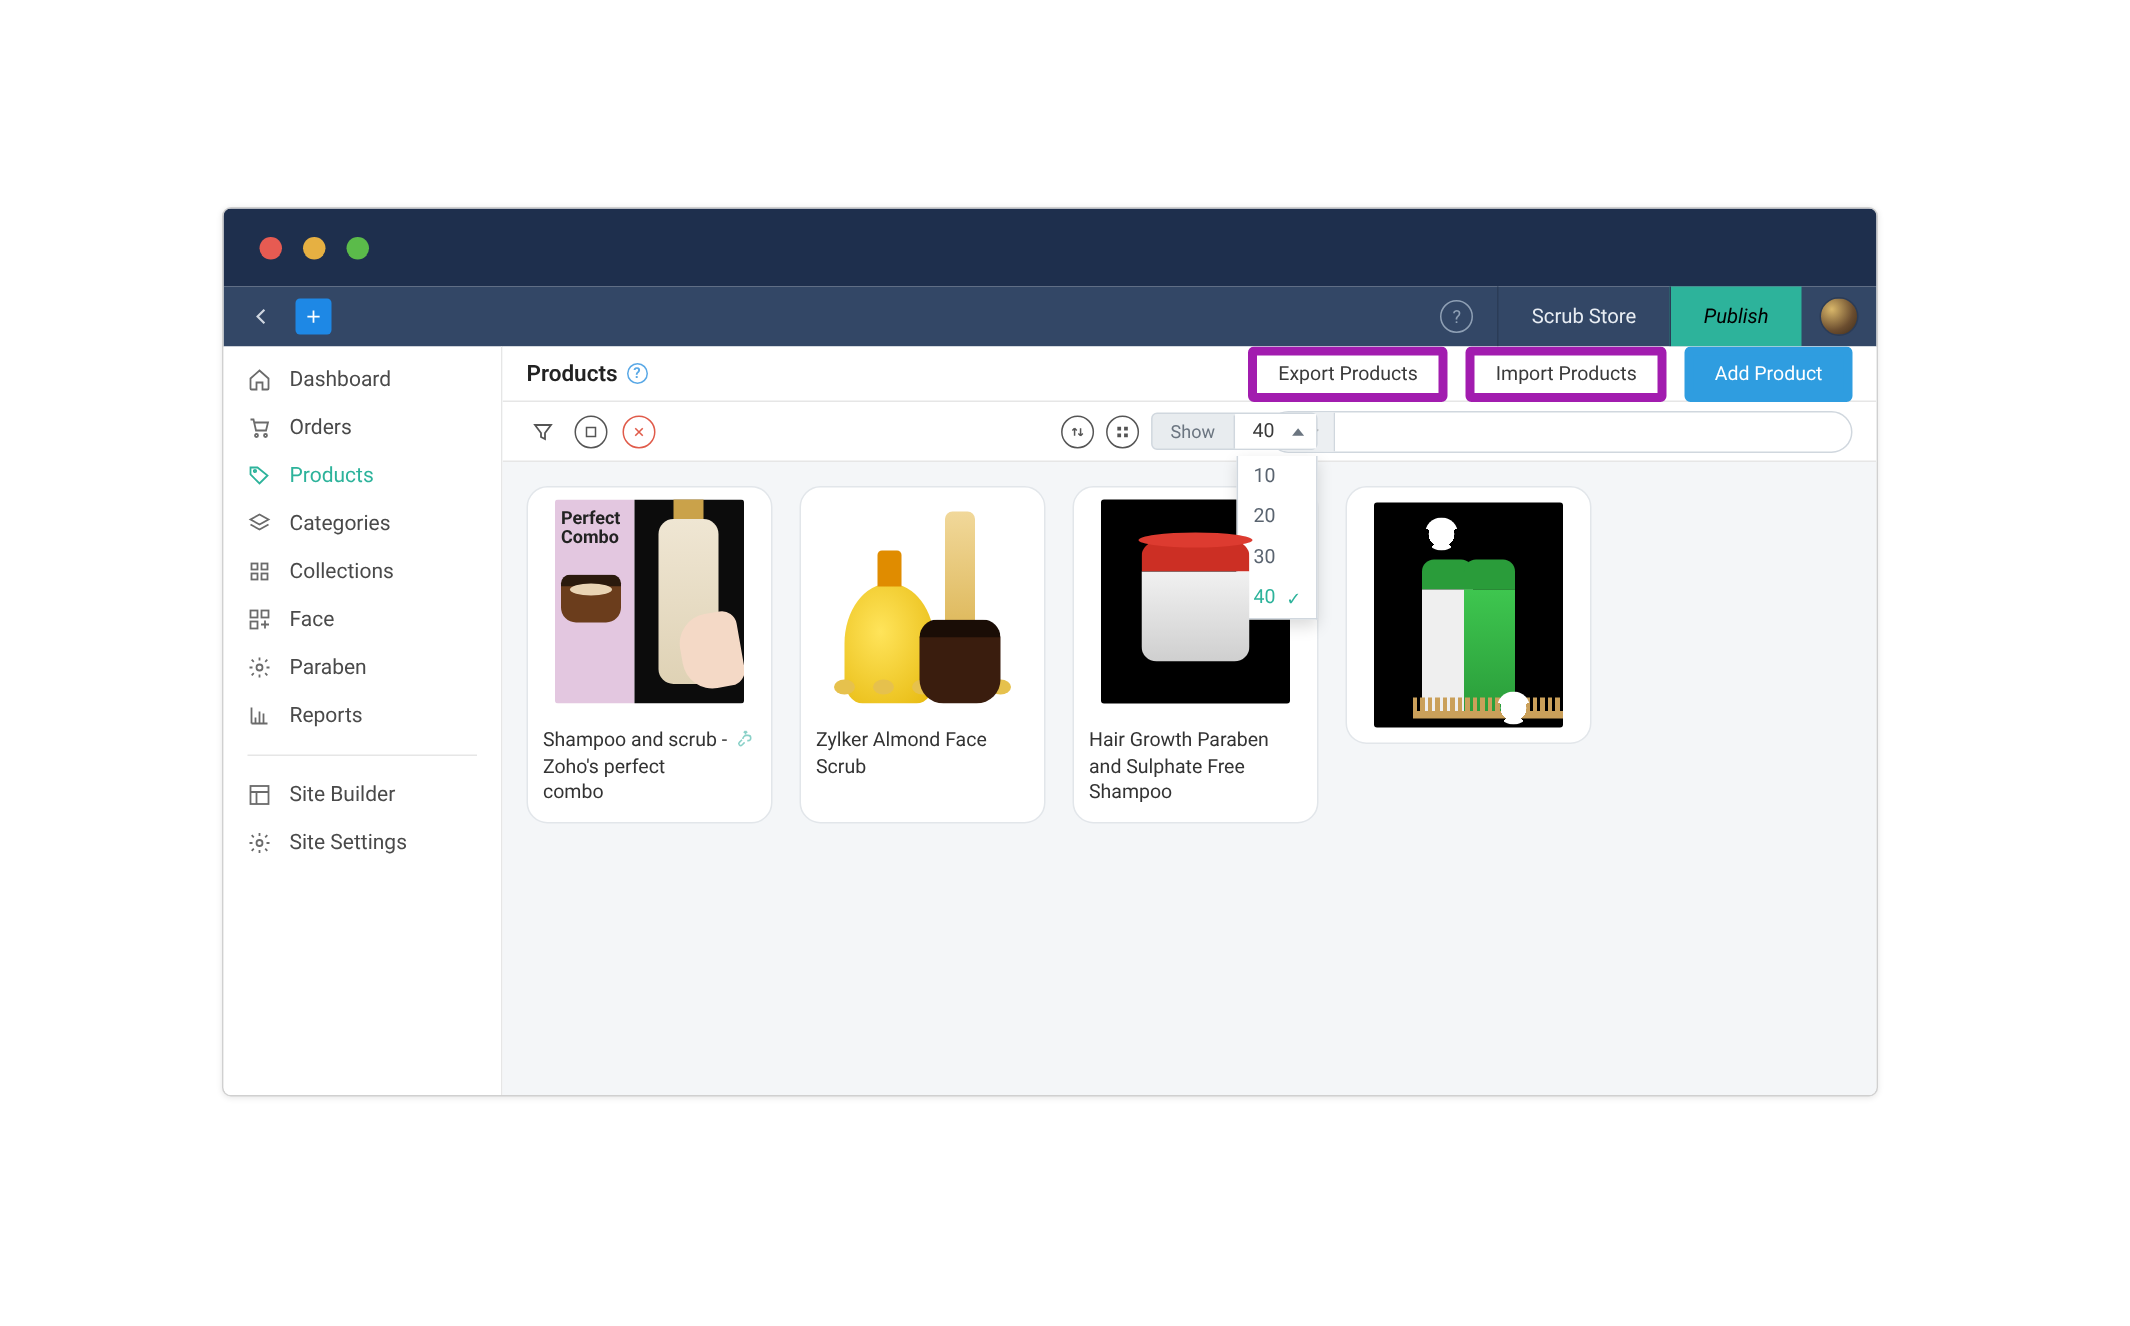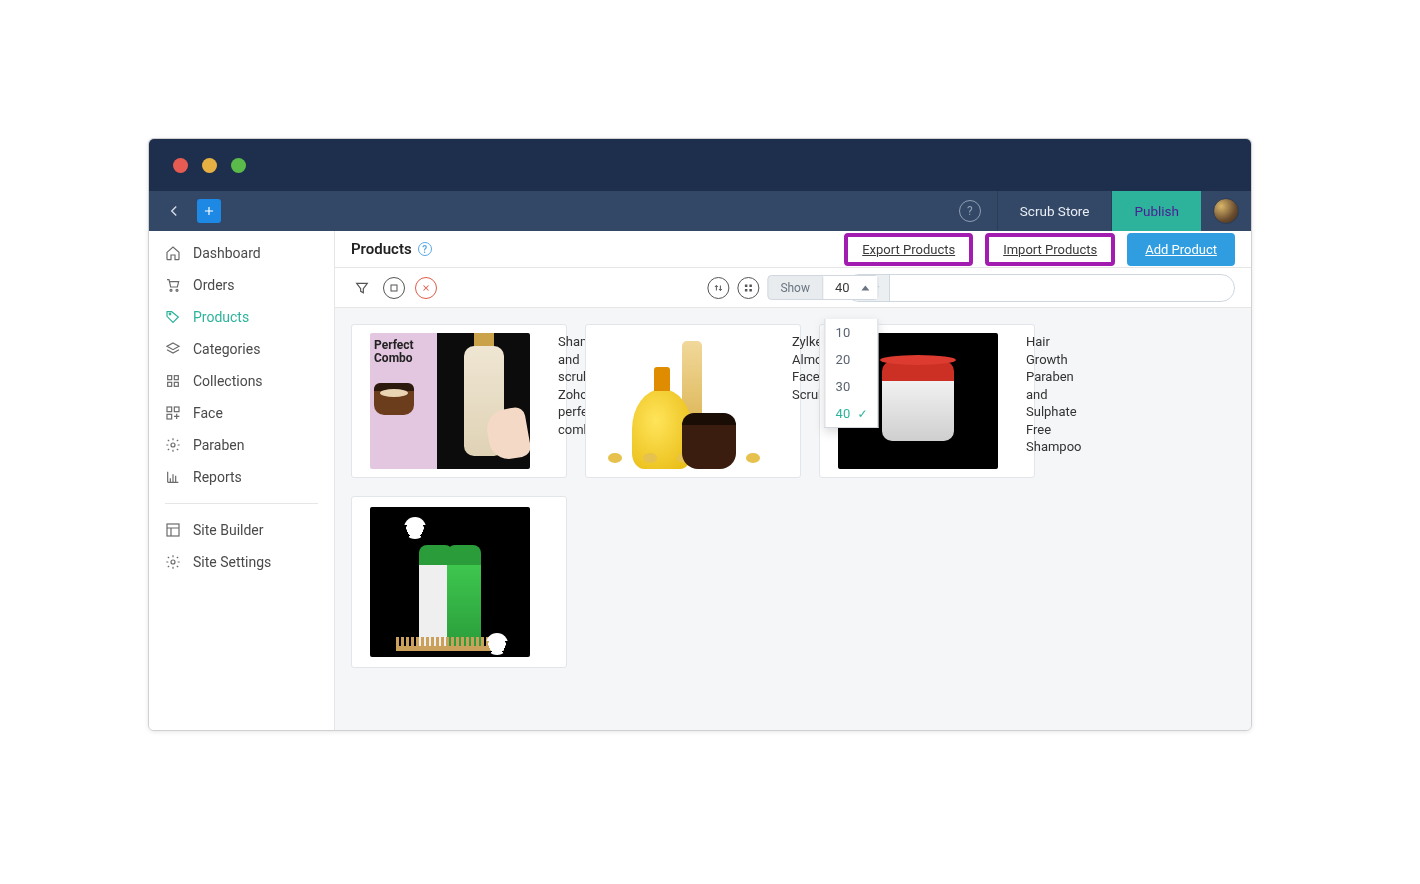--- a/index.html
+++ b/index.html
@@ -63,21 +63,21 @@
       margin-right:16px;
     }
     .tb-btn {
       height:100%;
       padding: 0 22px;
       display:flex; align-items:center;
       color:#e8edf3;
       font-size:13.5px;
       border-left:1px solid #2b3c57;
     }
-    .publish { background:#2db39b; color:#4c1d95; }
+    .publish { background:#2db39b; color:#000000;font-style:italic; }
     .avatar {
       width:26px;height:26px;border-radius:50%;
       margin:0 12px;
       background: radial-gradient(circle at 30% 30%, #d9b76a, #6b4d2f 60%, #3a2a19);
       border:1px solid #2b3c57;
     }
 
     
     .body {
       display:flex;
@@ -119,26 +119,25 @@
     .page-title { font-size:15px; font-weight:600; color:#222; display:flex; align-items:center; gap:6px;}
     .title-help {
       width:14px;height:14px;border-radius:50%;
       border:1.5px solid #59a8e6;
       color:#59a8e6; font-size:10px;
       display:flex;align-items:center;justify-content:center;
     }
     .header-actions { margin-left:auto; display:flex; gap:12px; }
     .pill-btn {
       background:#fff;
-      border:4px solid #a21caf;
+      border:6px solid #a21caf;
       border-radius:4px;
       padding:5px 14px;
       font-size:13px;
       color:#3a3a3a;
-      text-decoration:underline;
     }
     .primary-btn { background:#2f9de0; border-color:#2f9de0; color:#fff;text-align:center; }
 
     
     .filter-row {
       height:40px;
       background:#fff;
       border-bottom:1px solid #e6e6e6;
       display:flex; align-items:center;
       padding:0 16px;
@@ -186,21 +185,21 @@
     }
     .show-caret {
       position:absolute; right:8px; top:50%; transform:translateY(-50%);
       width:0;height:0;
       border-left:4px solid transparent;
       border-right:4px solid transparent;
       border-bottom:5px solid #6b7580;
     }
     .dropdown {
       position:absolute;
-      top:43px; right:-1px;
+      top:28px; right:-1px;
       width:54px;
       background:#fff;
       border:1px solid #d0d7de;
       border-top:none;
       box-shadow:0 4px 10px rgba(0,0,0,0.15);
       z-index:10;
     }
     .dd-item {
       padding:6px 10px;
       font-size:13px;
@@ -240,25 +239,25 @@
     }
 
     
     .grid {
       padding:16px;
       display:flex; flex-wrap:wrap;
       gap:18px;
       align-content:flex-start;
     }
     .card {
-      width:216px;
+      width:164px;
       background:#fff;
       border:1px solid #e2e6ea;
-      border-radius:3px;
-      display:flex; 
+      border-radius:14px;
+      display:flex; flex-direction:column;
     }
     .card-img-wrap {
       height:152px;
       padding:8px 18px;
       display:flex; align-items:center; justify-content:center;
     }
     .card-img { width:160px; height:140px; border-radius:2px; overflow:hidden; }
     .card-label {
       padding:8px 10px 10px 10px;
       font-size:13px;

